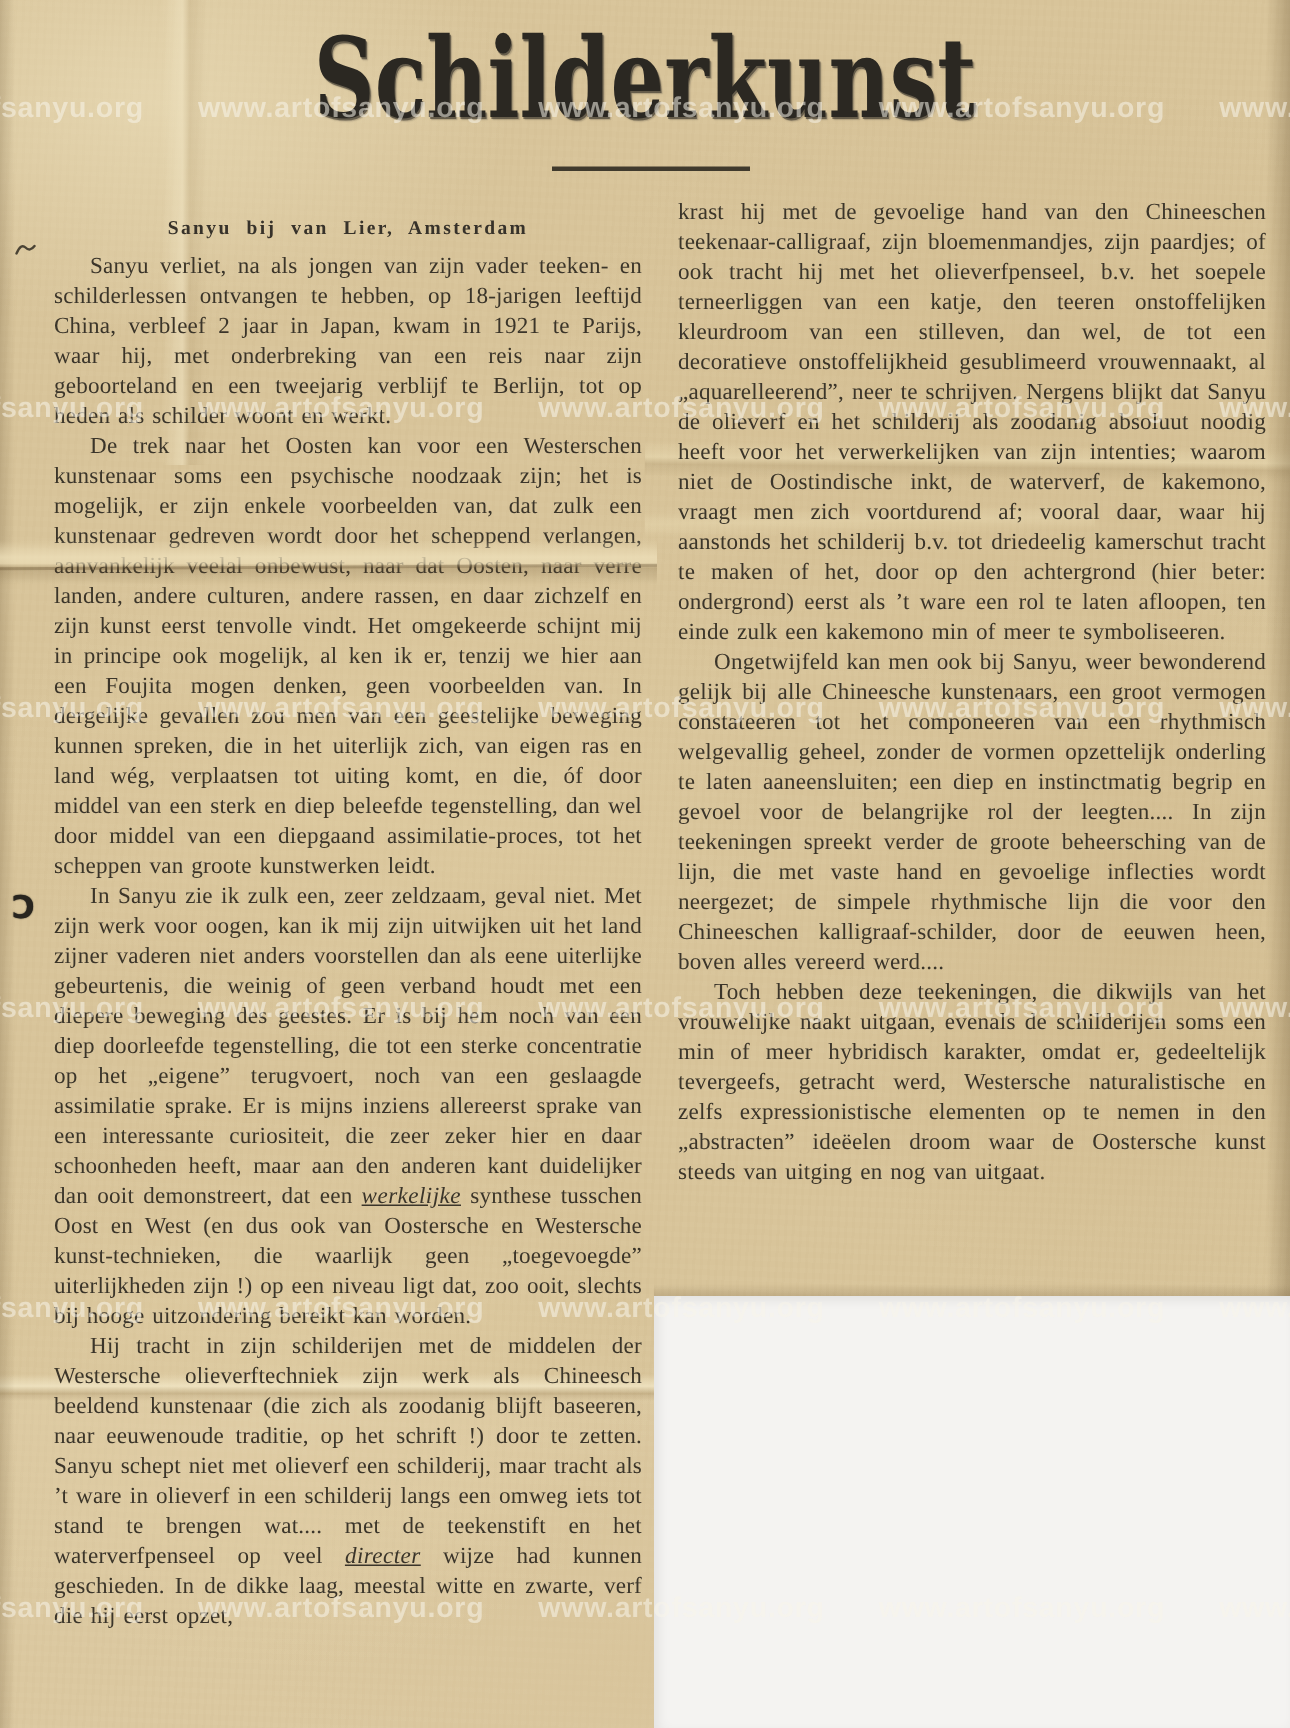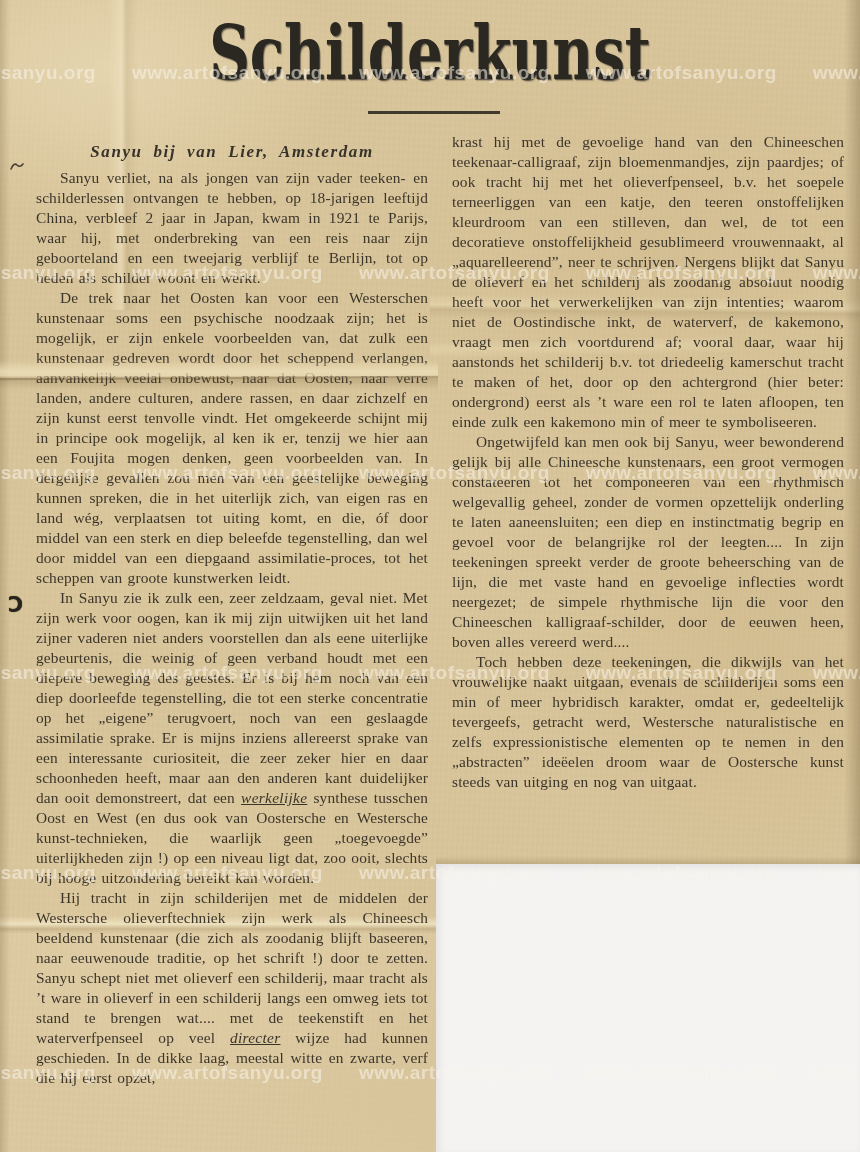--- a/index.html
+++ b/index.html
@@ -45,22 +45,22 @@
   #article-title{
     position:absolute;top:10px;left:0;width:100%;margin:0;text-align:center;
     font-family:"DejaVu Serif",serif;font-weight:800;font-size:74px;line-height:86px;
     color:#2b2822;letter-spacing:0px;transform:scaleX(.76);transform-origin:50% 50%;
     text-shadow:1px 1px 0 rgba(43,40,34,.55), 2px 2px 1px rgba(43,40,34,.25);}
   #title-rule{position:absolute;left:368px;top:111px;width:132px;height:3px;background:#403a2d;}
   .col{position:absolute;top:142px;width:392px;text-align:justify;
     font-size:15.4px;line-height:20px;letter-spacing:.15px;word-spacing:1.2px;}
   #col-left{left:36px;}
   #col-right{left:452px;top:132px;}
-  #article-subtitle{margin:0 0 6px 0;text-align:center;font-weight:bold;font-size:17px;
-    letter-spacing:1.6px;word-spacing:5px;color:#37322a;font-style:italic;}
+  #article-subtitle{margin:0 0 6px 0;text-align:center;font-weight:bold;font-size:13px;
+    letter-spacing:1.6px;word-spacing:5px;color:#37322a;}
   .col p{margin:0;text-indent:24px;}
   .col p.no-indent{text-indent:0;}
   .col em{font-style:italic;letter-spacing:.3px;text-decoration:underline;}
   
   #pen-mark{position:absolute;left:10px;top:160px;width:14px;height:12px;z-index:4;}
   #stamp-mark{position:absolute;left:8px;top:595px;z-index:4;font-family:"DejaVu Sans",sans-serif;
     font-weight:bold;font-size:21px;line-height:21px;color:#28251f;text-shadow:0 0 1px #28251f;}
   
   #watermark-layer{position:absolute;inset:0;z-index:6;pointer-events:none;overflow:hidden;}
   .wm-row{position:absolute;left:-95px;white-space:nowrap;

